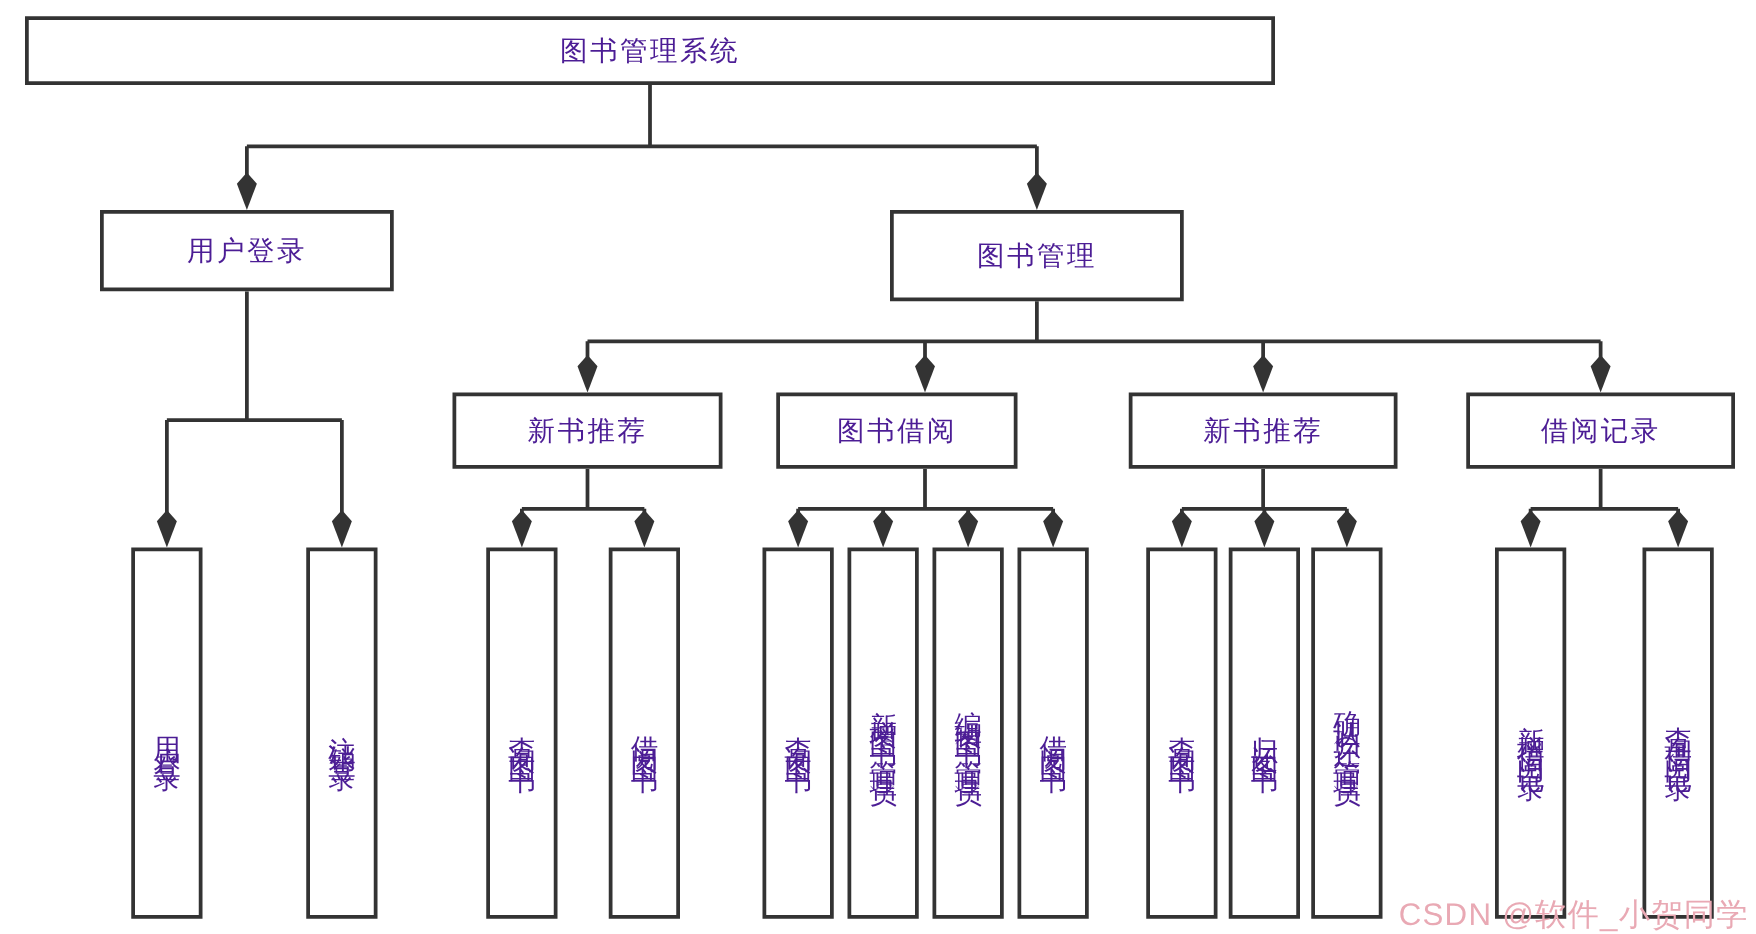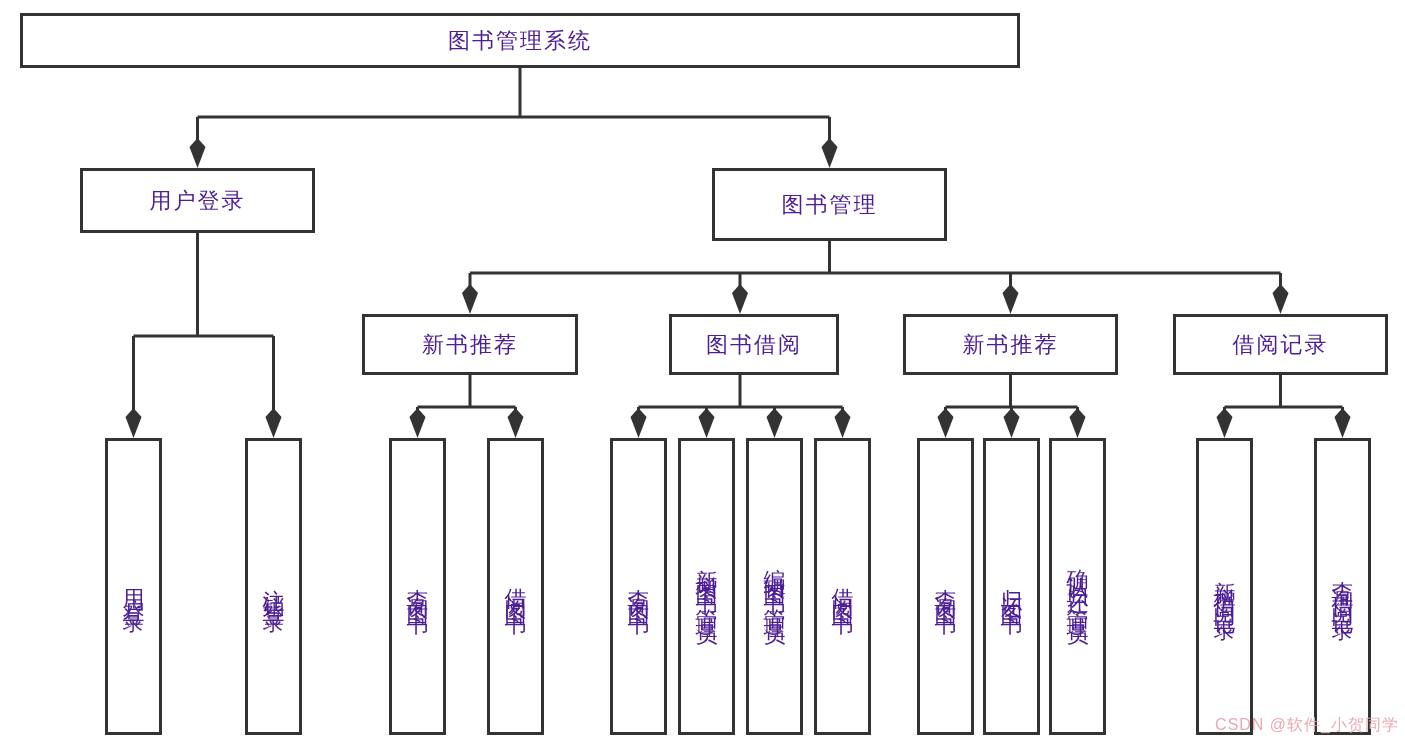--- a/index.html
+++ b/index.html
@@ -12,21 +12,21 @@
     display:flex;align-items:center;justify-content:center;
   }
   .h-label{font-size:22px;letter-spacing:2px;white-space:nowrap;}
   .leaf .v-label{
     writing-mode:vertical-rl;
     font-size:22px;letter-spacing:8px;line-height:1;
     white-space:nowrap;
   }
   .watermark{
     position:absolute;top:715px;right:6px;
-    font-size:16px;letter-spacing:1px;color:#e9a9b4;
+    font-size:25px;letter-spacing:1px;color:#e9a9b4;
     white-space:nowrap;z-index:5;
   }
 </style>
 </head>
 <body>
 
 <div id="stage">
 
   <svg id="connectors" width="1405" height="747" viewBox="0 0 1405 747">
     <g stroke="#333333" stroke-width="3" fill="none">
@@ -78,21 +78,21 @@
   <div class="node" style="left:80px;top:168px;width:235px;height:65px">
     <span class="h-label">用户登录</span>
   </div>
   <div class="node" style="left:712px;top:168px;width:235px;height:73px">
     <span class="h-label">图书管理</span>
   </div>
 
   <div class="node" style="left:362px;top:314px;width:216px;height:61px">
     <span class="h-label">新书推荐</span>
   </div>
-  <div class="node" style="left:669px;top:314px;width:170px;height:61px">
+  <div class="node" style="left:621px;top:314px;width:193px;height:61px">
     <span class="h-label">图书借阅</span>
   </div>
   <div class="node" style="left:903px;top:314px;width:215px;height:61px">
     <span class="h-label">新书推荐</span>
   </div>
   <div class="node" style="left:1173px;top:314px;width:215px;height:61px">
     <span class="h-label">借阅记录</span>
   </div>
 
   <div class="node leaf" style="left:105px;top:438px;width:57px;height:297px">

